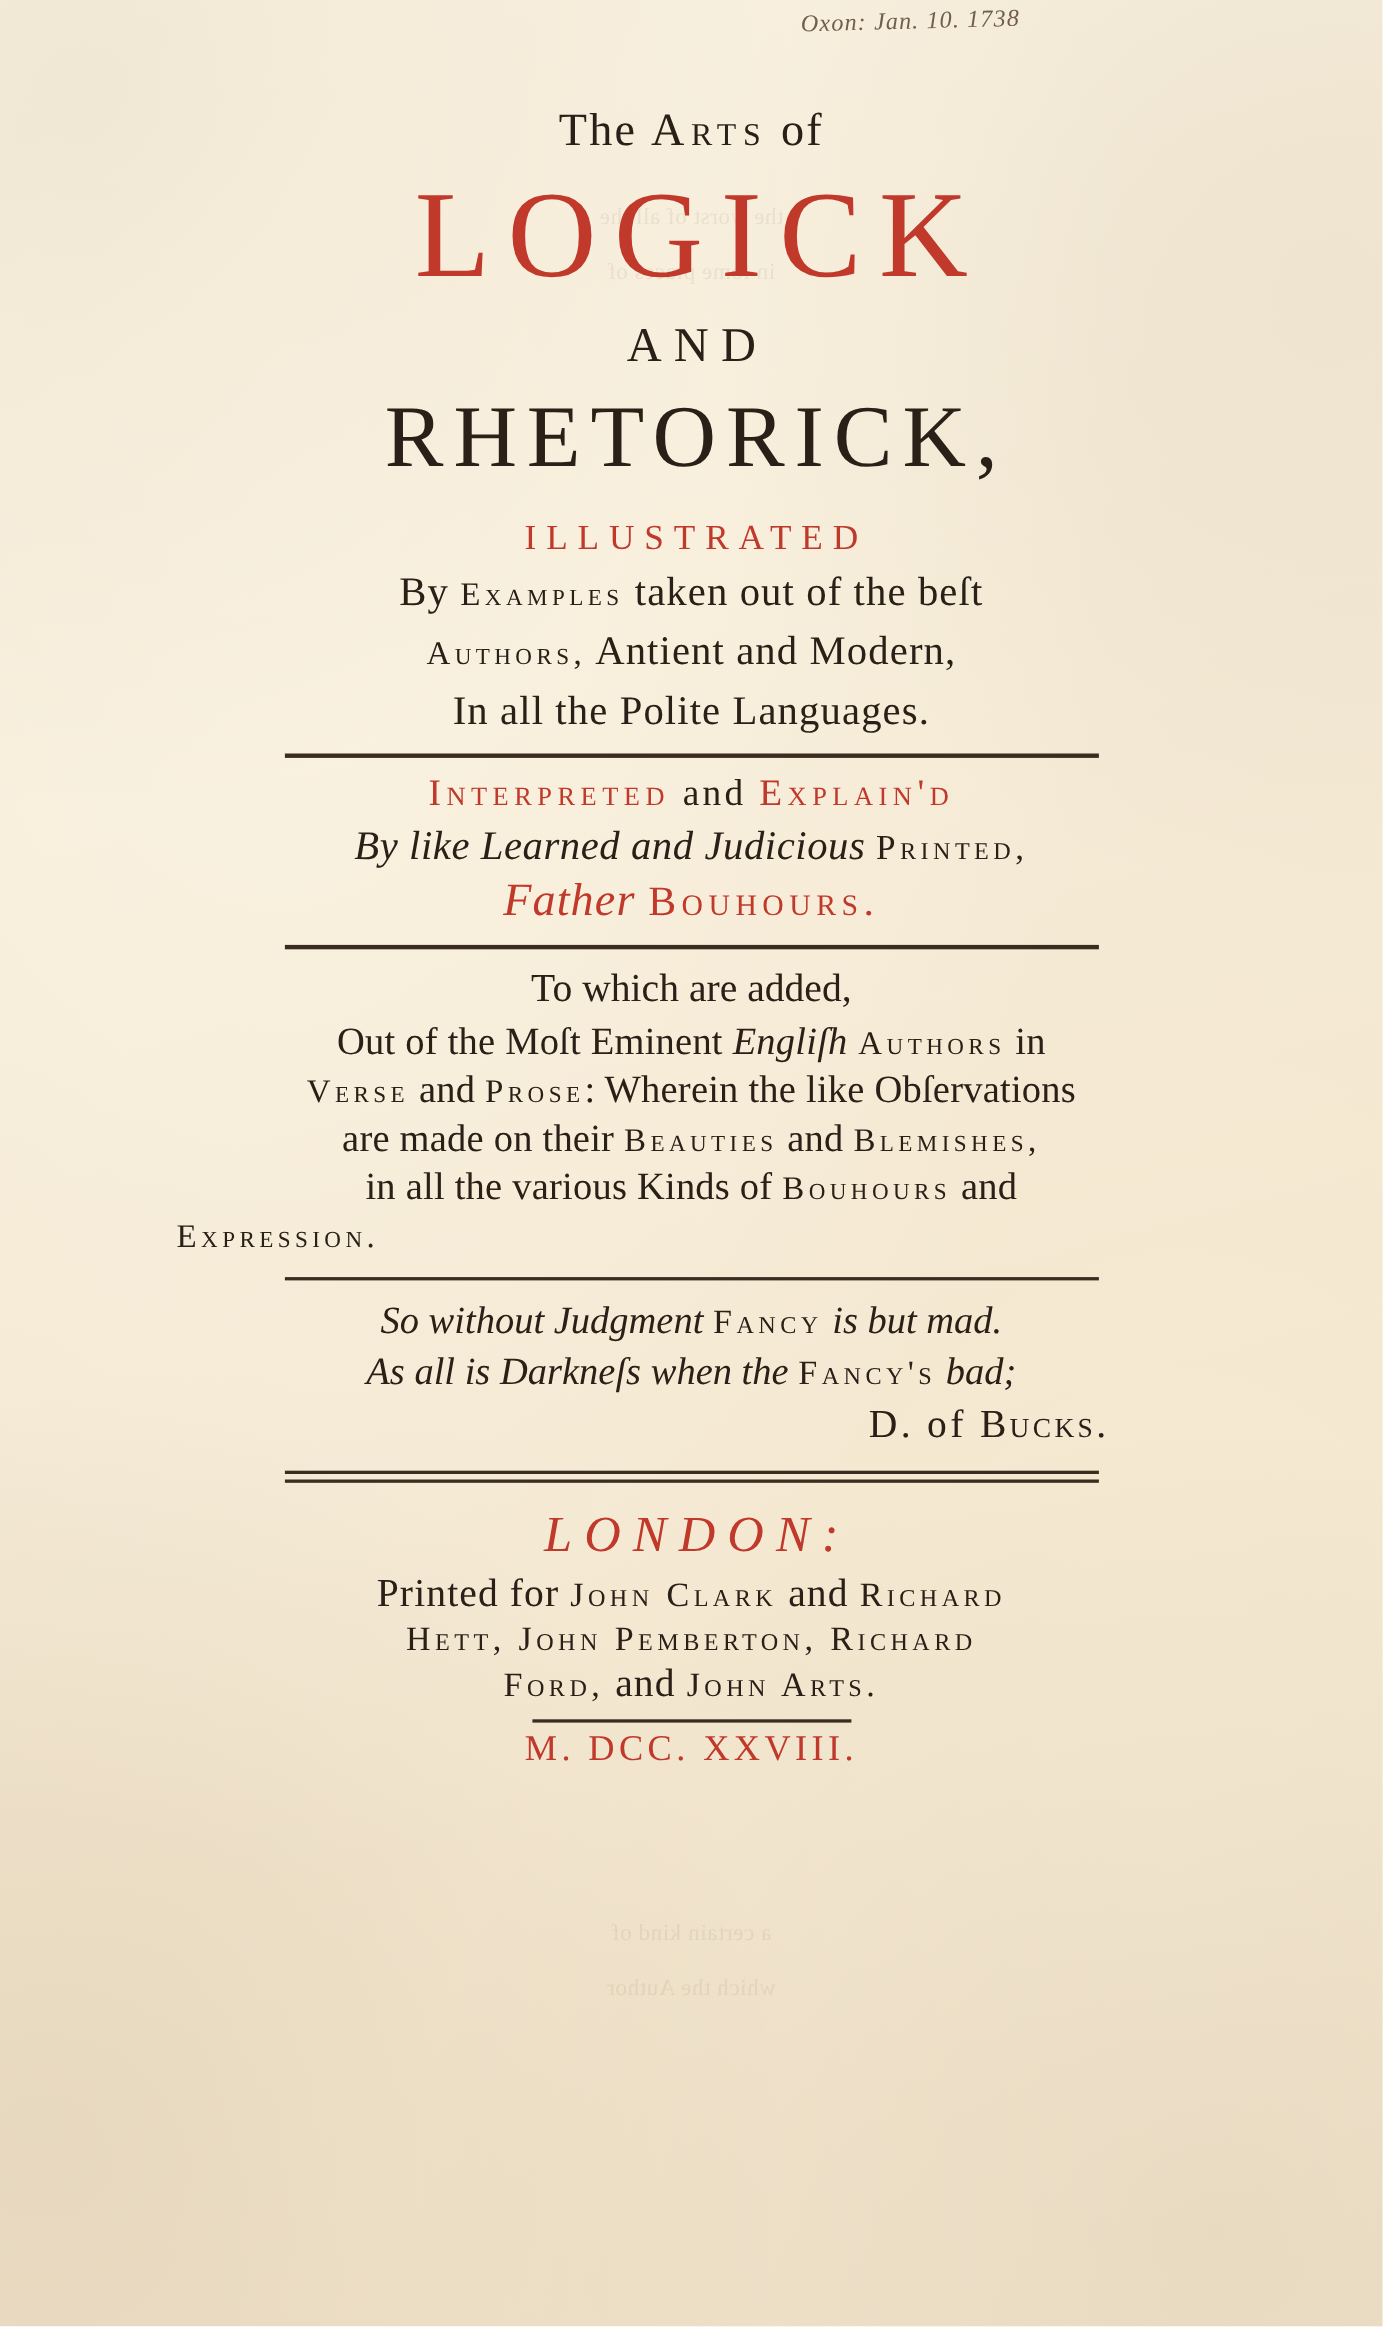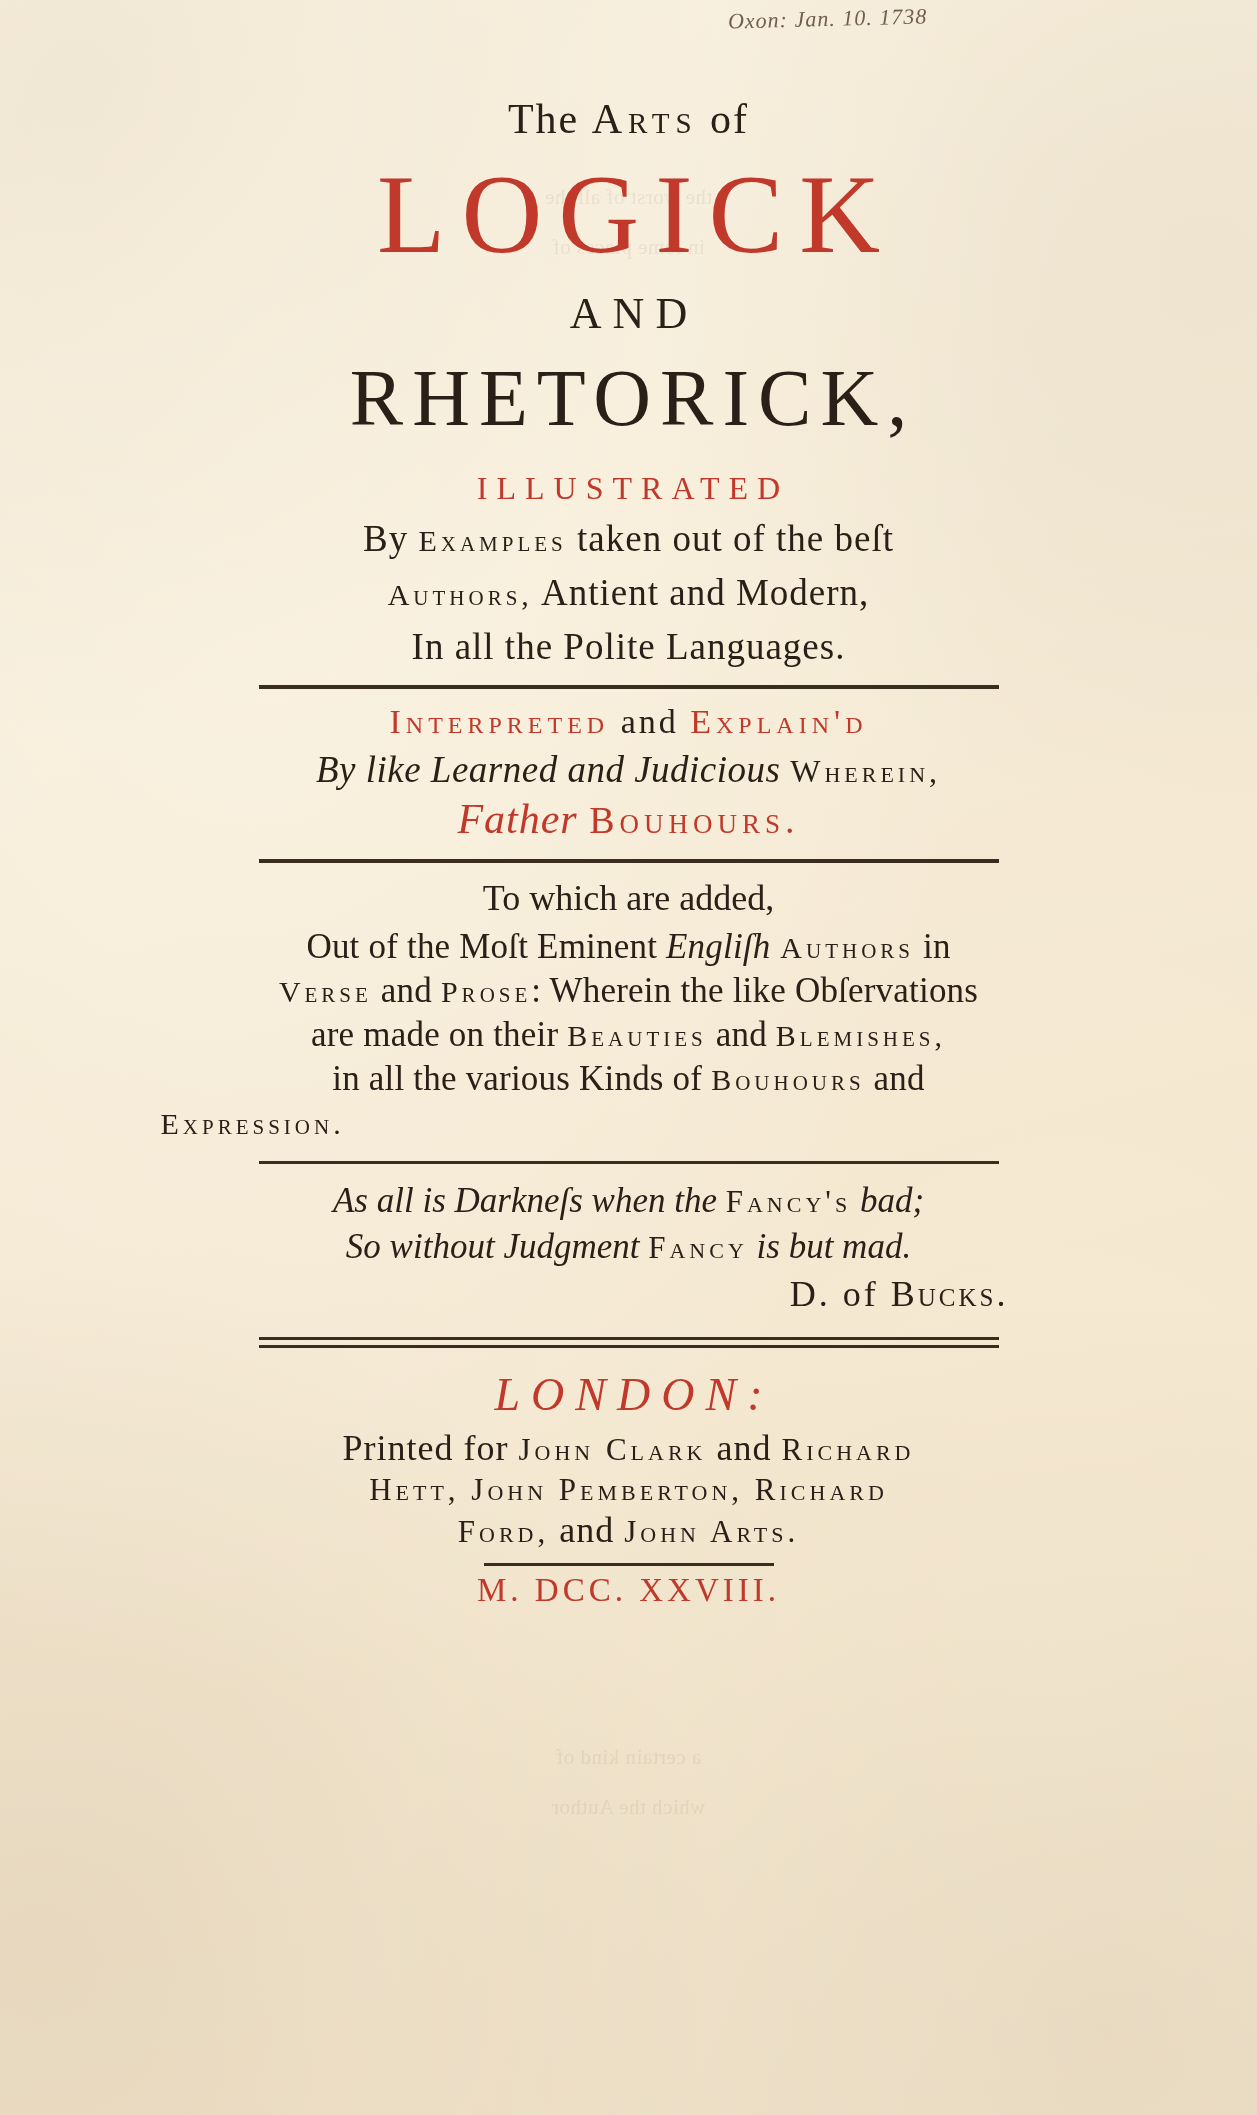--- a/index.html
+++ b/index.html
@@ -256,21 +256,21 @@
     </div>
     <div class="line t-subline black">In all the Polite Languages.</div>
 
     <div class="rule"></div>
 
     <div class="line t-interpreted">
       <span class="sc red">Interpreted</span><span class="black"> and </span><span class="sc red">Explain'd</span>
     </div>
 
     <div class="line t-bythat black">
-      <span>By like Learned and Judicious </span><span class="sc">Wherein,</span>
+      <span>By like Learned and Judicious </span><span class="sc">Printed,</span>
     </div>
 
     <div class="line t-father red">
       <span class="ital">Father </span><span class="sc">Bouhours.</span>
     </div>
 
     <div class="rule"></div>
 
     <div class="line t-towhich black">To which are added,</div>
 
@@ -290,24 +290,24 @@
       </span>
       <span class="line" style="text-align:left; display:block; padding-left:32px;">
         <span class="sc">Expression.</span>
       </span>
     </div>
 
     <div class="rule thin"></div>
 
     <div class="t-verse black">
       <span class="line">
+        <span>So without Judgment </span><span class="sc">Fancy</span><span> is but mad.</span>
+      </span>
+      <span class="line">
         <span>As all is Darkneſs when the </span><span class="sc">Fancy's</span><span> bad;</span>
-      </span>
-      <span class="line">
-        <span>So without Judgment </span><span class="sc">Fancy</span><span> is but mad.</span>
       </span>
     </div>
     <div class="t-attr black">
       <span>D. of </span><span class="sc">Bucks.</span>
     </div>
 
     <div class="rule double"></div>
 
     <div class="line t-london red">LONDON:</div>
 

